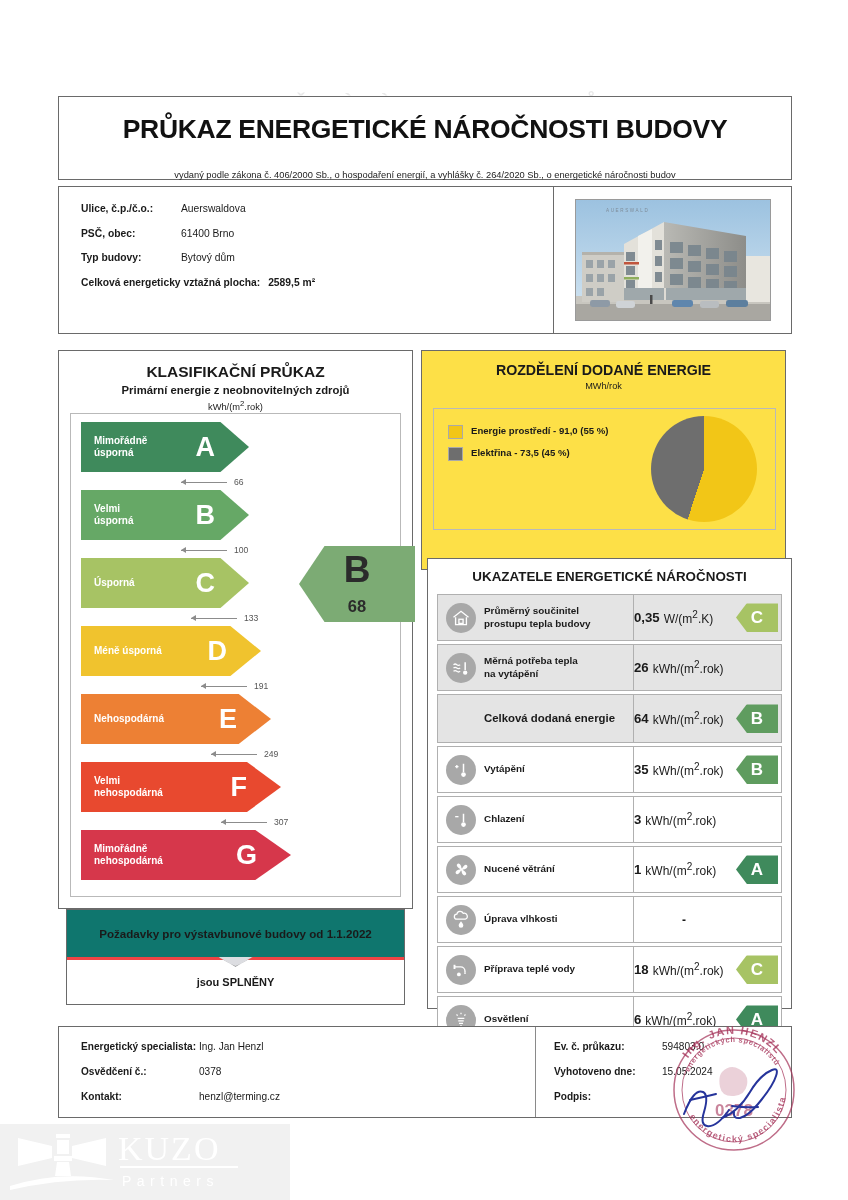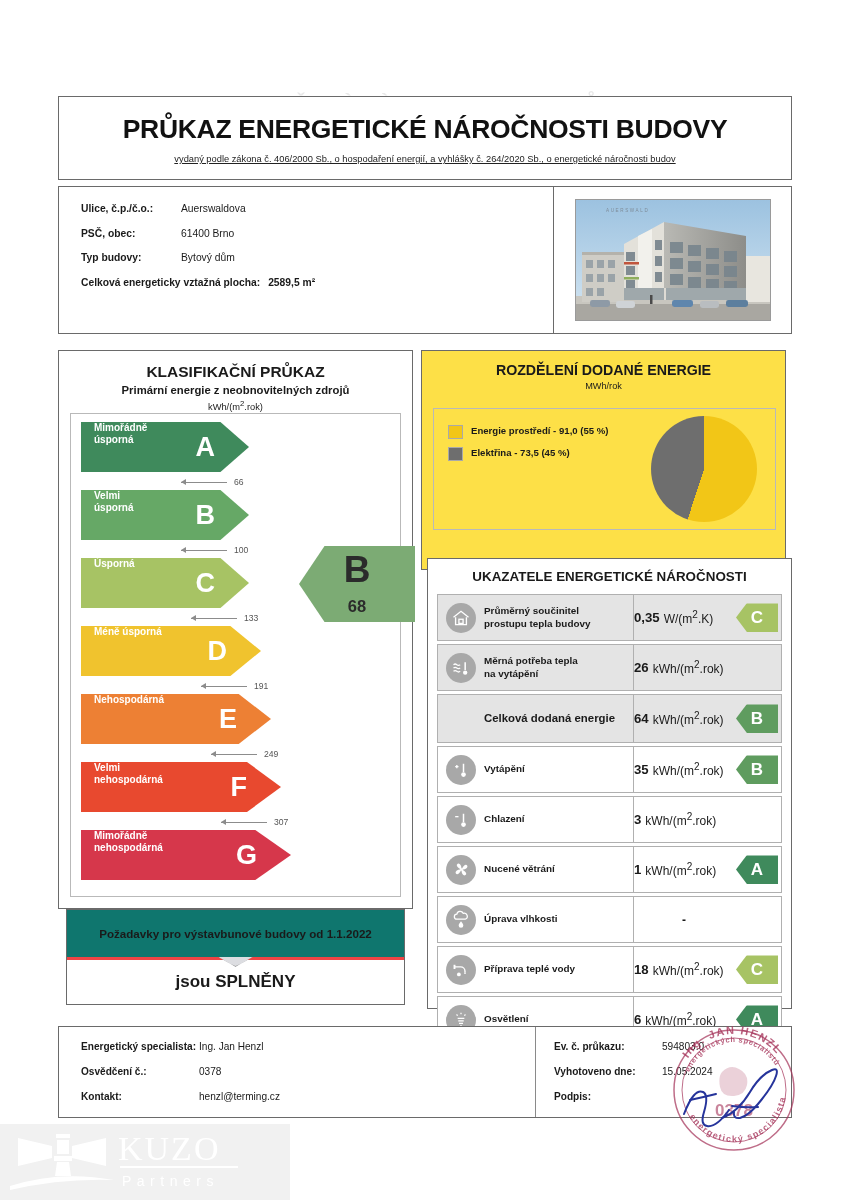--- a/index.html
+++ b/index.html
@@ -34,21 +34,21 @@
   
   .hdr {
     position: absolute; left: 58px; top: 96px; width: 734px; height: 84px;
     border: 1.5px solid #6a6a6a; background: #fff;
   }
   .hdr h1 {
     text-align: center; font-size: 26.5px; font-weight: bold;
     letter-spacing: -0.3px; margin-top: 17px; color: #111;
   }
   .hdr .sub {
-    text-align: center; font-size: 9.3px; margin-top: 9px; color: #222; text-decoration: underline;
+    text-align: center; font-size: 9.3px; margin-top: 25px; color: #222;
   }
 
   
   .ident {
     position: absolute; left: 58px; top: 186px; width: 734px; height: 148px;
     border: 1.5px solid #6a6a6a; background: #fff; display: flex;
   }
   .ident-left { flex: 1; padding: 16px 0 0 22px; }
   .ident-row { display: flex; font-size: 10.3px; margin-bottom: 13.5px; }
   .ident-row .k { font-weight: bold; width: 100px; }
@@ -70,21 +70,21 @@
   .clsbox .t1 { text-align: center; font-size: 15.5px; font-weight: bold; margin-top: 12px; }
   .clsbox .t2 { text-align: center; font-size: 11.3px; font-weight: bold; margin-top: 3px; }
   .clsbox .t3 { text-align: center; font-size: 9.3px; margin-top: 3px; }
   .scale-frame {
     position: absolute; left: 11px; top: 62px; width: 331px; height: 484px;
     border: 1px solid #b9b9b9;
   }
   .band-wrap { position: absolute; left: 10px; }
   .band {
     position: relative; height: 50px; width: 168px;
-    display: flex; 
+    display: flex; align-items: center;
   }
   .band .lbl {
     color: #fff; font-size: 10px; font-weight: bold; line-height: 1.18;
     padding-left: 13px; z-index: 2; white-space: pre-line;
   }
   .band .ltr {
     position: absolute; right: 34px; top: 50%; transform: translateY(-50%);
     color: #fff; font-size: 27px; font-weight: bold; z-index: 2;
   }
   .band .shape {
@@ -135,21 +135,21 @@
     width: 34px; height: 10px; background: #dcdde1;
     clip-path: polygon(0 0, 100% 0, 50% 100%);
     border: 0;
   }
   .req-notch::after {
     content: ""; position: absolute; inset: 0;
     clip-path: polygon(0 0, 50% 100%, 100% 0, 100% 2px, 50% calc(100% - 1px), 0 2px);
     background: #9a9a9a;
   }
   .req-bot { height: 44px; display: flex; align-items: center; justify-content: center; }
-  .req-bot .rb { font-size: 17px; font-weight: bold; }
+  .req-bot .rb { font-size: 11px; font-weight: bold; }
 
   
   .piebox {
     position: absolute; left: 421px; top: 350px; width: 365px; height: 220px;
     border: 1.5px solid #6a6a6a; background: #fde047;
   }
   .piebox .t1 { text-align: center; font-size: 14.2px; font-weight: bold; margin-top: 11px; }
   .piebox .t2 { text-align: center; font-size: 9.2px; margin-top: 3px; }
   .pie-frame {
     position: absolute; left: 11px; top: 57px; width: 343px; height: 122px;

